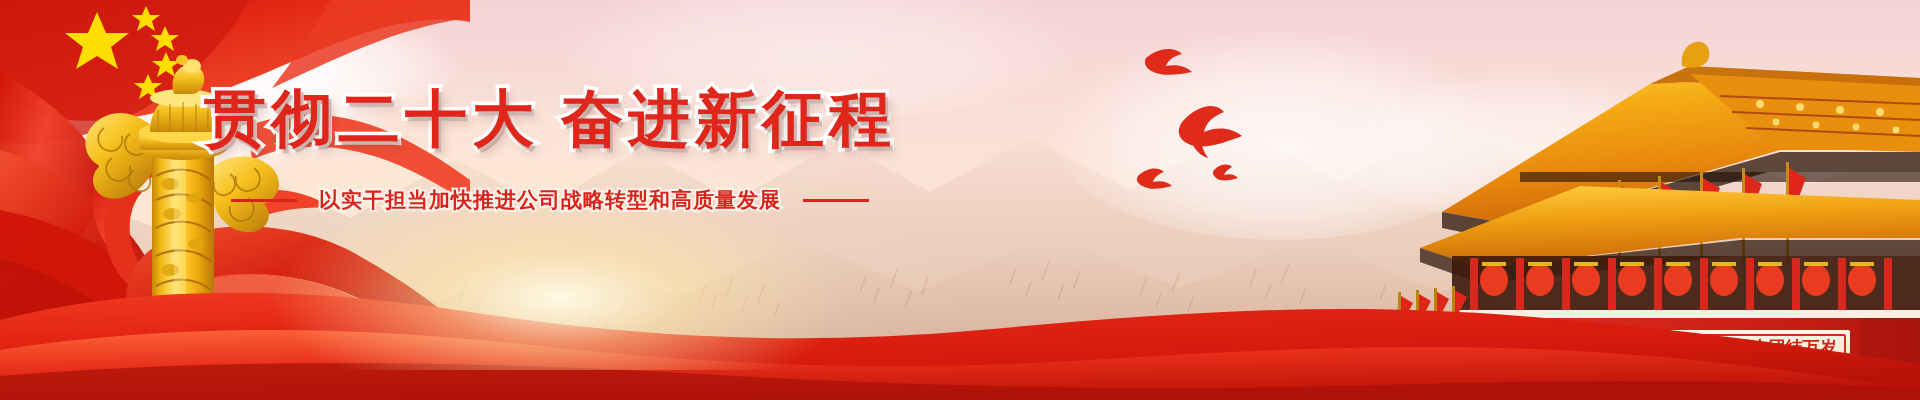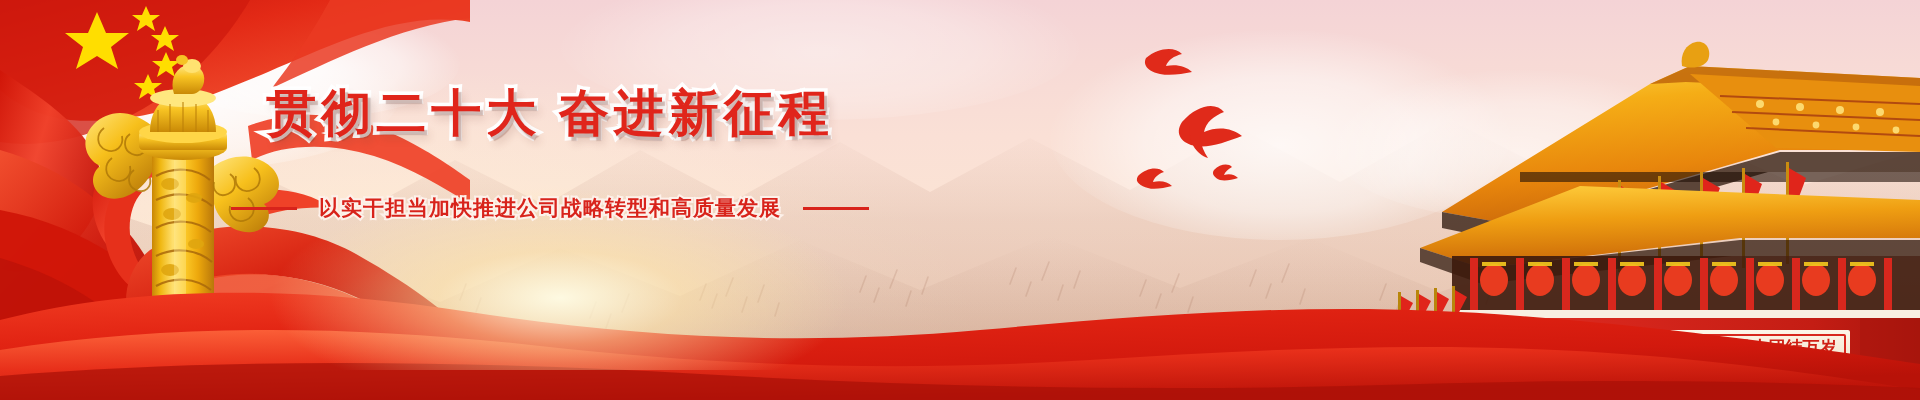--- a/index.html
+++ b/index.html
@@ -61,35 +61,35 @@
     background:radial-gradient(ellipse at 50% 62%, rgba(255,252,228,.95) 0%, rgba(255,230,170,.55) 28%, rgba(255,190,120,0) 66%);
     pointer-events:none;
   }
 
   
   .textblock{
     position:absolute; left:0; top:88px; width:1100px;
     text-align:center;
   }
   .main-title{
-    font-family:Liberation Serif, serif;
-    font-size:50px;
+    font-family:Liberation Sans, sans-serif;
+    font-size:62px;
     font-weight:bold;
     letter-spacing:5px;
     color:#e0251b;
     line-height:1;
     white-space:nowrap;
     -webkit-text-stroke:7px #ffffff;
     paint-order:stroke fill;
     text-shadow:
       3px 4px 1px rgba(120,60,45,.30),
       5px 7px 9px rgba(120,60,45,.22);
   }
   .sub-row{
-    margin-top:56px;
+    margin-top:36px;
     display:flex; align-items:center; justify-content:center;
     gap:22px;
   }
   .rule{ height:3px; background:#d8231b; flex:0 0 auto; }
   .rule.left{ width:66px; }
   .rule.right{ width:66px; }
   .sub-title{
     font-family:"DejaVu Sans","Liberation Sans",sans-serif;
     font-size:21px;
     font-weight:bold;

